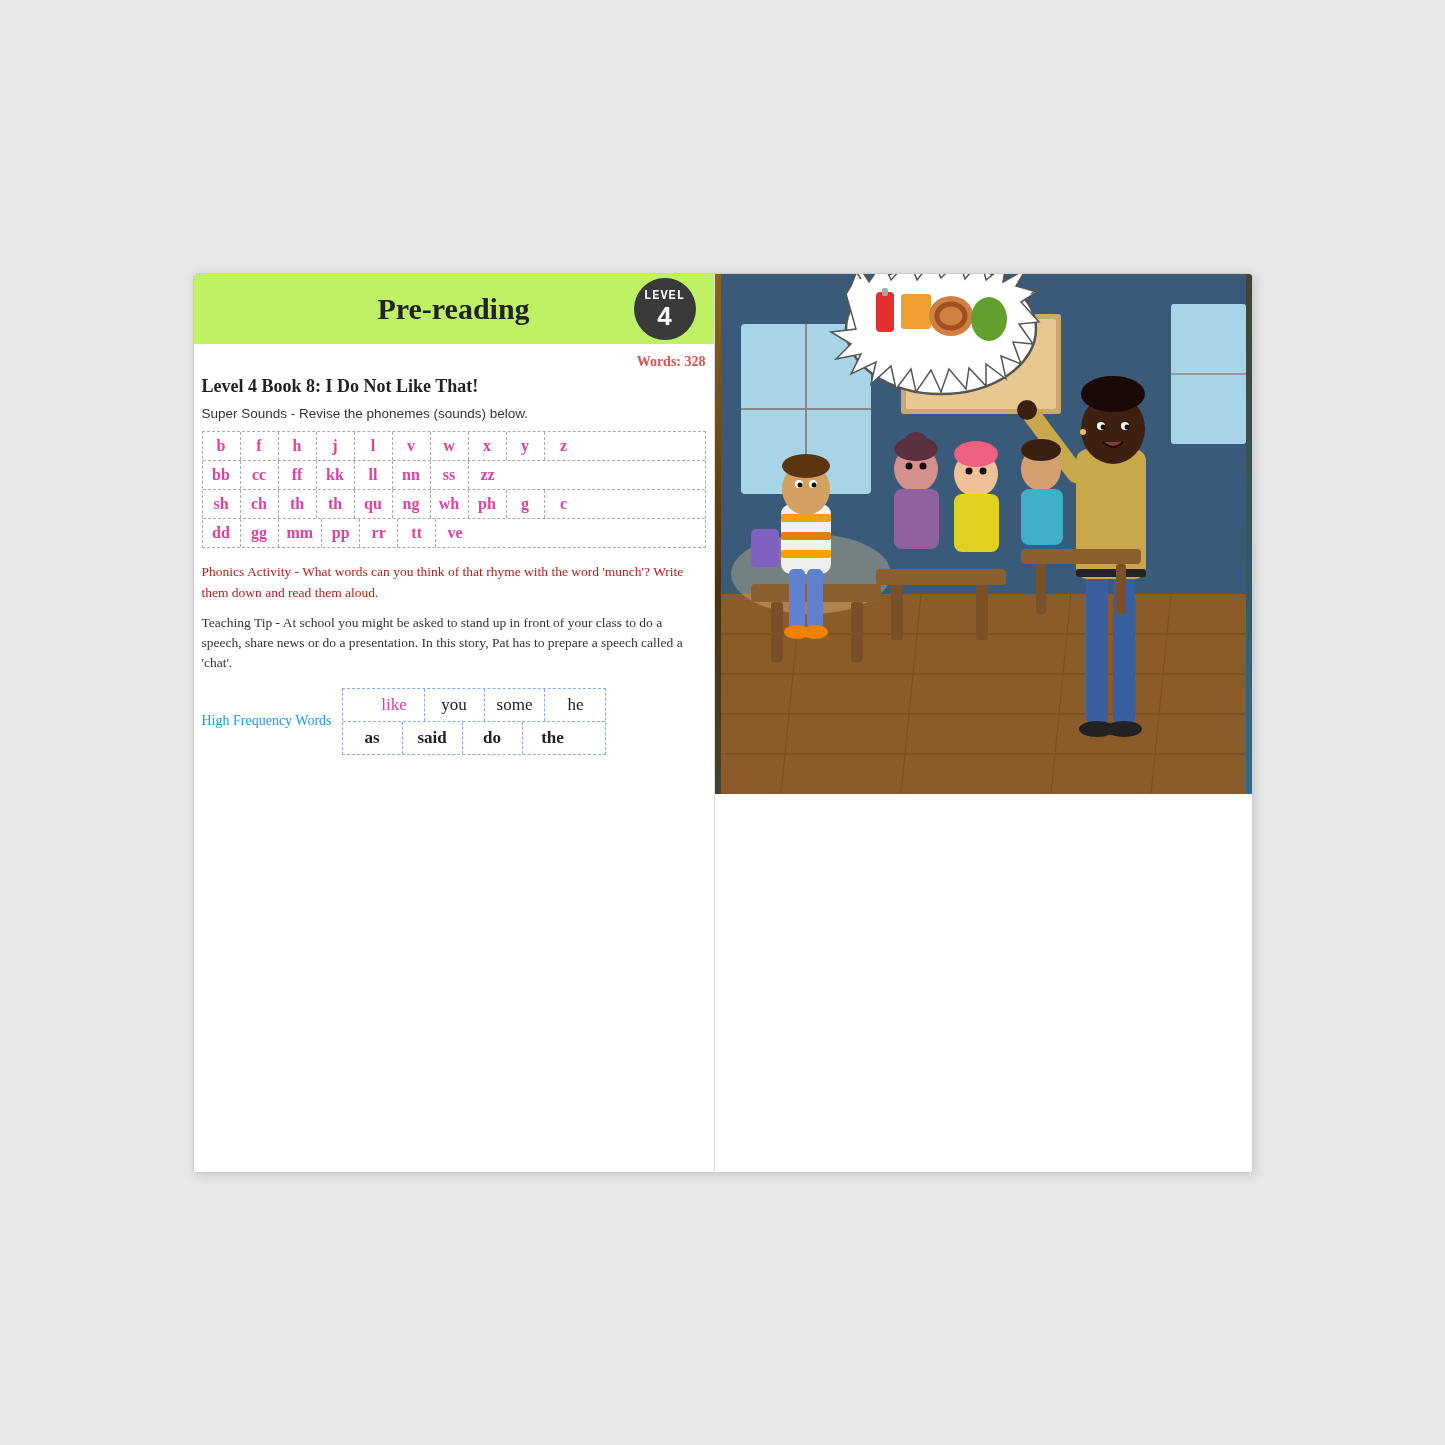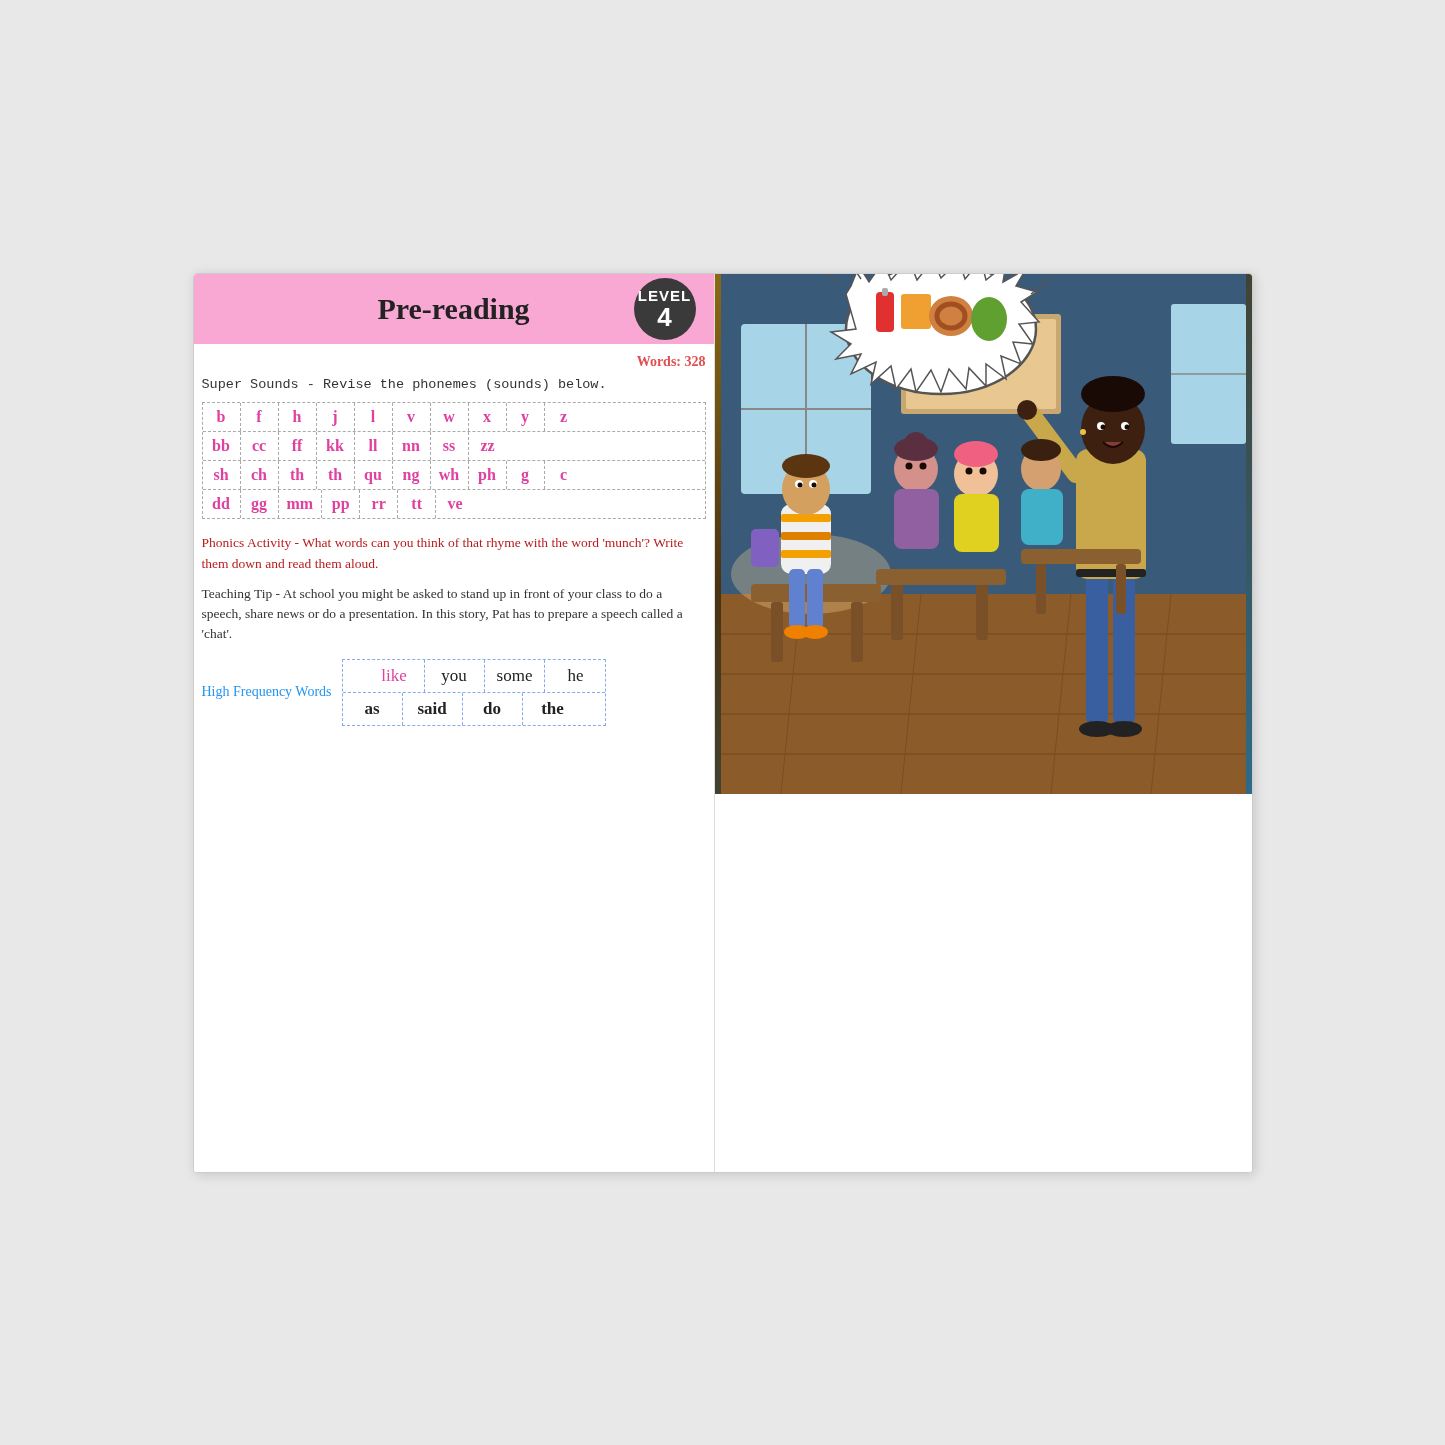--- a/index.html
+++ b/index.html
@@ -29,21 +29,21 @@
     .left-panel {
       width: 520px;
       flex-shrink: 0;
       padding: 0 0 20px 0;
       background: white;
       position: relative;
       overflow: hidden;
     }
 
     .pre-reading-header {
-      background: #f9a8d4;
+      background: #bef264;
       padding: 18px 20px 18px 20px;
       display: flex;
       align-items: center;
       justify-content: center;
       position: relative;
       margin-bottom: 10px;
     }
 
     .pre-reading-title {
       font-size: 30px;
@@ -62,25 +62,25 @@
       background: #3a3a3a;
       border-radius: 50%;
       display: flex;
       flex-direction: column;
       align-items: center;
       justify-content: center;
       color: white;
     }
 
     .level-badge .level-text {
-      font-size: 15px;
+      font-size: 12px;
       font-weight: bold;
       letter-spacing: 1px;
       color: white;
-      font-family: Liberation Sans, sans-serif;
+      font-family: Liberation Mono, monospace;
     }
 
     .level-badge .level-num {
       font-size: 26px;
       font-weight: bold;
       color: white;
       font-family: Arial, sans-serif;
       line-height: 1;
     }
 
@@ -106,21 +106,21 @@
       font-weight: bold;
       color: #222;
       margin-bottom: 8px;
       font-family: 'Comic Sans MS', cursive;
     }
 
     .section-text {
       font-size: 13.5px;
       color: #333;
       margin-bottom: 8px;
-      font-family: Liberation Mono, monospace;
+      font-family: Liberation Sans, sans-serif;
       line-height: 1.4;
     }
 
     
     .phonics-grid {
       border: 1.5px dashed #aaa;
       display: grid;
       margin-bottom: 14px;
     }
 
@@ -268,20 +268,21 @@
       </div>
     </div>
 
     <div class="left-content">
 
       <div class="words-line">
         <span>Words:</span>
         <span>328</span>
       </div>
 
+      <div class="book-title">Level 4 Book 8: I Do Not Like That!</div>
 
       <div class="section-text">Super Sounds - Revise the phonemes (sounds) below.</div>
 
       <div class="phonics-grid">
         <div class="phonics-row">
           <span class="phonics-cell">b</span>
           <span class="phonics-cell">f</span>
           <span class="phonics-cell">h</span>
           <span class="phonics-cell">j</span>
           <span class="phonics-cell">l</span>

